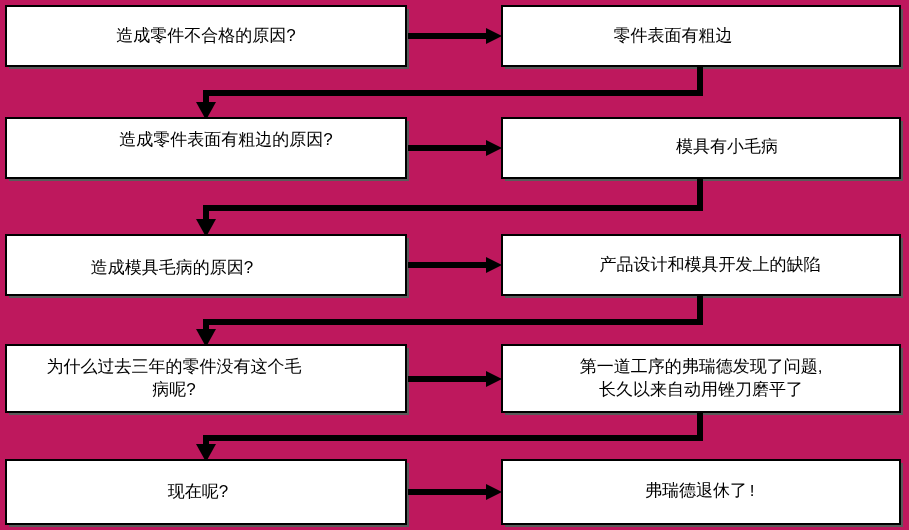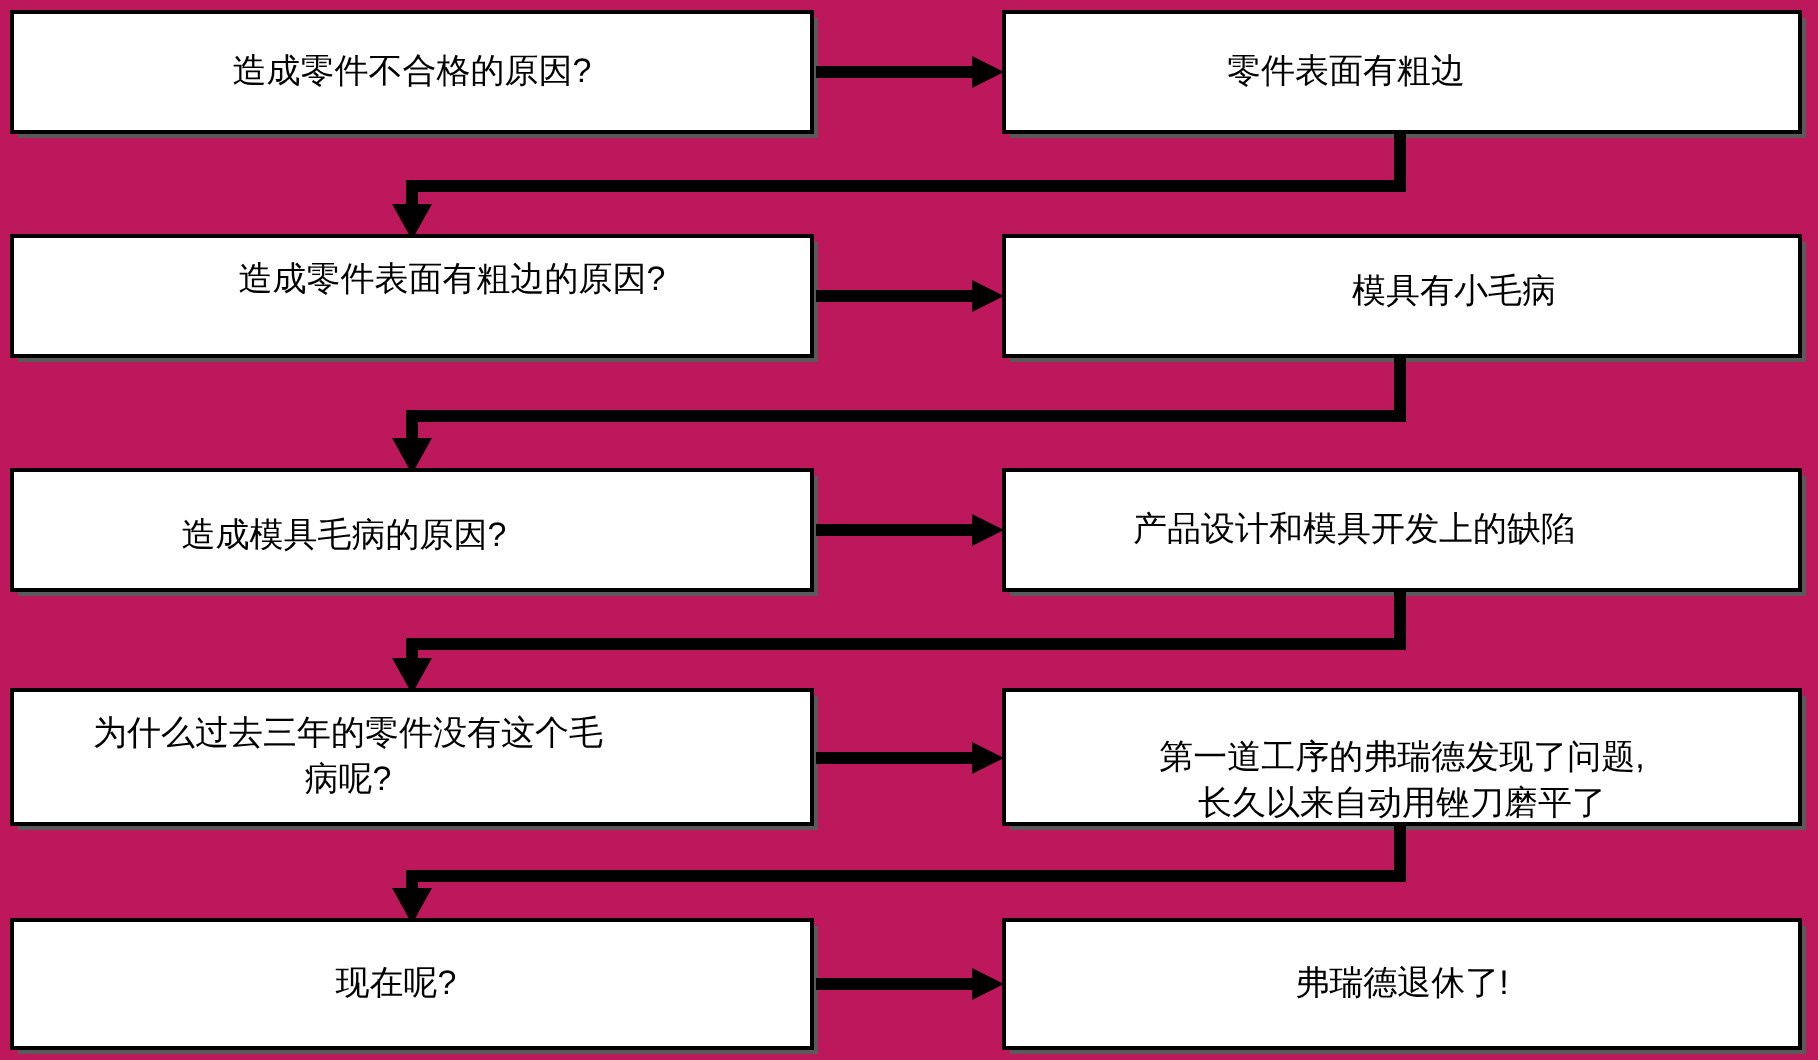--- a/index.html
+++ b/index.html
@@ -116,23 +116,23 @@
 
   </svg>
 
   <div class="node-label" style="left:6px;  top:6px;   width:400px; height:60px;">造成零件不合格的原因?</div>
   <div class="node-label" style="left:474px;top:6px;   width:398px; height:60px;">零件表面有粗边</div>
 
   <div class="node-label" style="left:6px;  top:118px; width:400px; height:44px;margin-left:20px;">造成零件表面有粗边的原因?</div>
   <div class="node-label" style="left:502px;top:118px; width:450px; height:60px;font-family:Liberation Mono, monospace;">模具有小毛病</div>
 
   <div class="node-label" style="left:6px;  top:238px; width:332px; height:60px;">造成模具毛病的原因?</div>
-  <div class="node-label" style="left:478px;top:235px; width:398px; height:60px;">产品设计和模具开发上的缺陷</div>
+  <div class="node-label" style="left:511px;top:235px; width:398px; height:60px;">产品设计和模具开发上的缺陷</div>
 
   <div class="node-label" style="left:6px;  top:345px; width:336px; height:67px;">为什么过去三年的零件没有这个毛
 病呢?</div>
-  <div class="node-label" style="left:502px;top:345px; width:398px; height:67px;margin-top:12px;">第一道工序的弗瑞德发现了问题,
+  <div class="node-label" style="left:502px;top:345px; width:398px; height:67px;">第一道工序的弗瑞德发现了问题,
 长久以来自动用锉刀磨平了</div>
 
   <div class="node-label" style="left:6px;  top:460px; width:384px; height:64px;">现在呢?</div>
-  <div class="node-label" style="left:502px;top:460px; width:398px; height:64px;">弗瑞德退休了!</div>
+  <div class="node-label" style="left:502px;top:460px; width:398px; height:64px;font-family:Liberation Mono, monospace;">弗瑞德退休了!</div>
 
 </div>
 
 </body></html>

